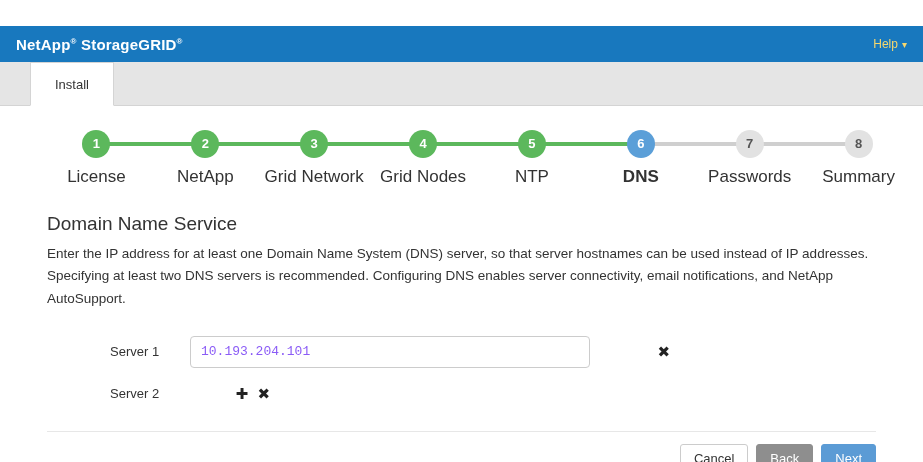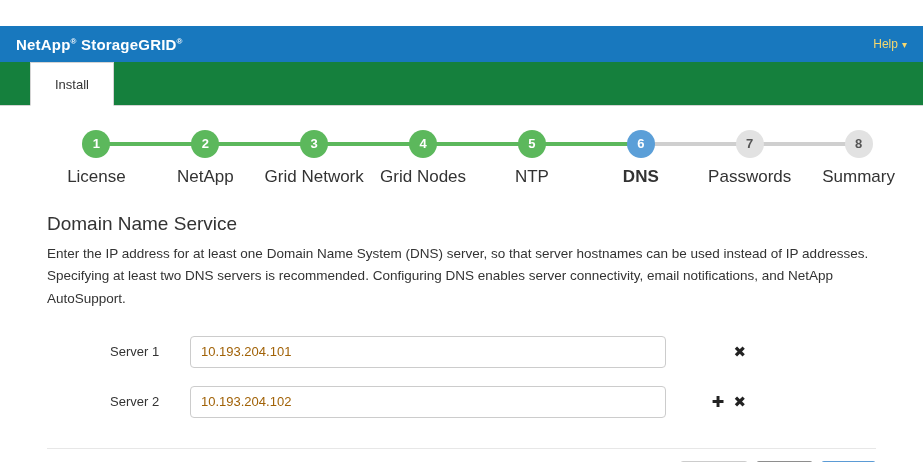--- a/index.html
+++ b/index.html
@@ -30,21 +30,21 @@
     cursor: pointer;
     display: flex;
     align-items: center;
     gap: 4px;
   }
   .help .caret { font-size: 10px; }
 
   
   .tabstrip {
     height: 44px;
-    background: #15803d;
+    background: #e5e5e5;
     border-bottom: 1px solid #d4d4d4;
     display: flex;
     align-items: stretch;
     padding-left: 30px;
   }
   .tab {
     background: #fff;
     border: 1px solid #d4d4d4;
     border-bottom: 1px solid #fff;
     margin-bottom: -1px;
@@ -110,28 +110,28 @@
     align-items: center;
     margin-bottom: 18px;
   }
   .field-label {
     margin-left: 63px;
     width: 80px;
     font-size: 13px;
     color: #333;
   }
   .field-input {
-    width: 476px;
+    width: 400px;
     height: 32px;
     border: 1px solid #ccc;
     border-radius: 4px;
     padding: 6px 10px;
     font-size: 13px;
-    color: #a16207;
-    font-family: Liberation Sans, sans-serif;
+    color: #8b5cf6;
+    font-family: Liberation Mono, monospace;
   }
   .row-icons {
     margin-left: 28px;
     width: 52px;
     display: flex;
     justify-content: flex-end;
     gap: 9px;
   }
   .icon-btn {
     font-size: 15px;
@@ -225,21 +225,20 @@
   <div class="form-row">
     <div class="field-label">Server 1</div>
     <input class="field-input" type="text" value="10.193.204.101" style="">
     <div class="row-icons">
       <span class="icon-btn">✖</span>
     </div>
   </div>
 
   <div class="form-row">
     <div class="field-label">Server 2</div>
-    <input class="field-input" type="text" value="10.193.204.102" style="">
     <div class="row-icons">
       <span class="icon-btn">✚</span>
       <span class="icon-btn">✖</span>
     </div>
   </div>
 
   <hr class="divider">
 
   <div class="footer-actions">
     <button class="btn btn-cancel">Cancel</button>

